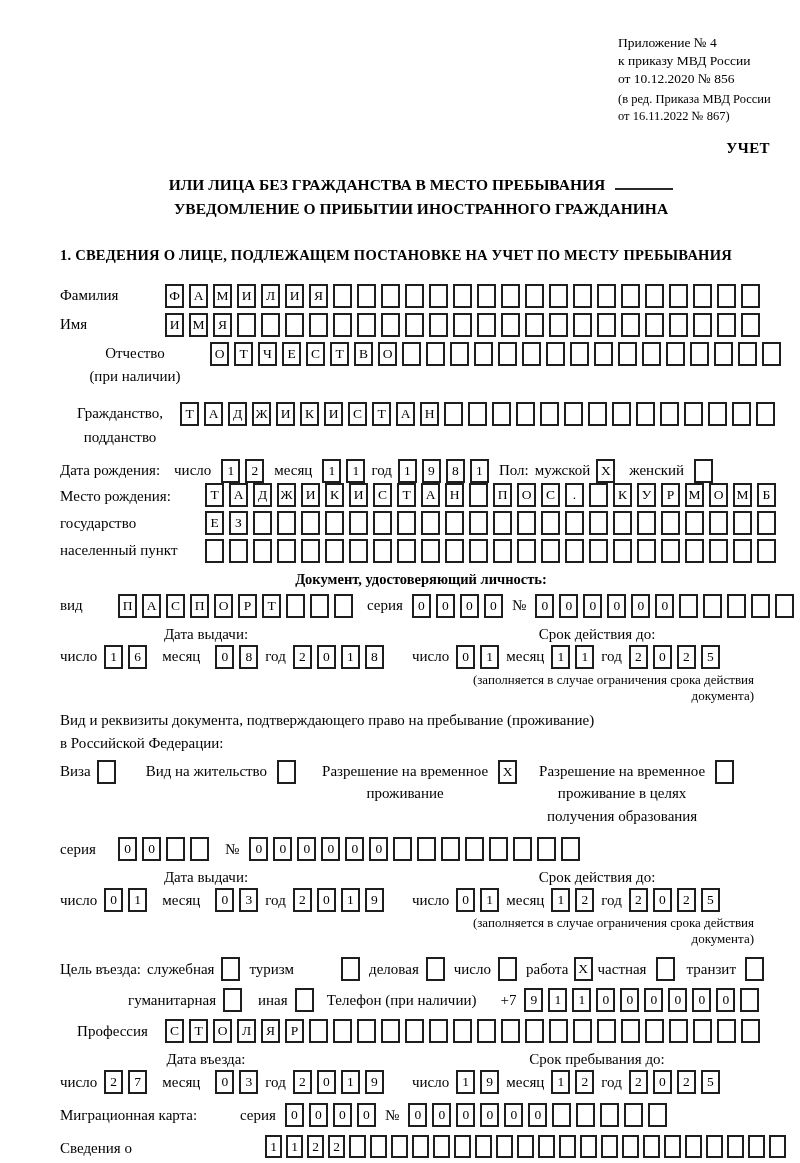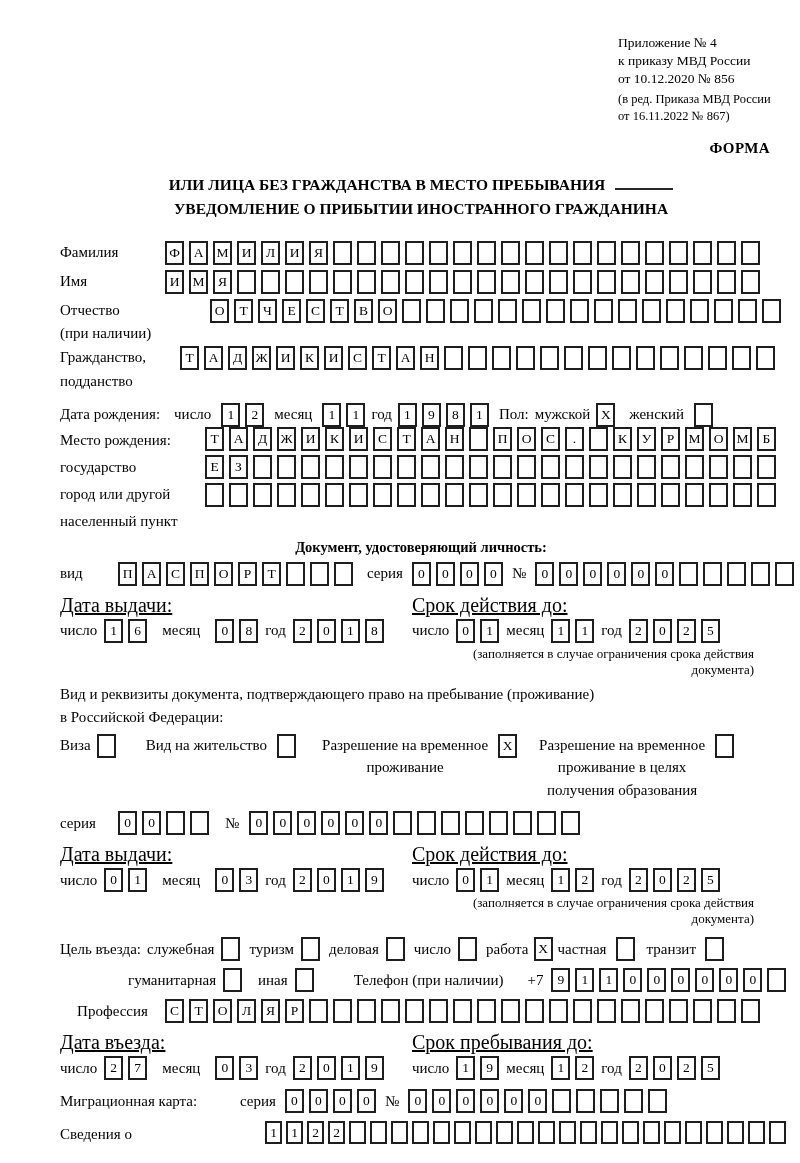--- a/index.html
+++ b/index.html
@@ -28,21 +28,21 @@
     display:inline-flex; align-items:center; justify-content:center;
     font-size:13.5px; background:#fff;
   }
   .boxes.sm { gap:4px; }
   .boxes.sm .cell { width:17px; height:23px; }
 
   .frow { display:flex; align-items:center; margin-top:5px; }
   .frow.top { align-items:flex-start; }
   .flabel { font-size:15px; flex:none; }
   .w105 { width:105px; }
-  .w150 { width:150px; }
+  .w150 { width:150px;text-align:center; }
   .w120 { width:120px; }
   .lbl2 { font-size:15px; line-height:1.55; flex:none; }
 
   .mini-lbl { font-size:15px; flex:none; }
 
   
   .inline-row { display:flex; align-items:center; margin-top:10px; font-size:15px; }
   .inline-row > * { flex:none; }
   .gap6 { margin-left:6px; } .gap10 { margin-left:10px; } .gap14 { margin-left:14px; }
 
@@ -50,21 +50,21 @@
   .bp-wrap { display:flex; align-items:flex-start; margin-top:0; }
   .bp-labels { width:145px; font-size:15px; line-height:1.8; flex:none; }
   .bp-rows .boxes { display:flex; margin-bottom:4px; }
 
   .doc-heading { text-align:center; font-weight:bold; font-size:14.5px; margin-top:4px; }
 
   
   .dateblock { display:flex; margin-top:8px; }
   .dcol1 { width:352px; flex:none; }
   .dcol2 { flex:1; }
-  .dhead { text-align:left; font-size:20px;text-decoration:underline; }
+  .dhead { text-align:center; font-size:15px; }
   .dhead.left { padding-right:60px; }
   .dgrp { display:flex; align-items:center; gap:7px; margin-top:2px; font-size:15px; }
   .caption { font-size:13px; text-align:right; padding-right:28px; margin-top:3px; }
 
   .plain { font-size:15px; margin-top:8px; }
 
   
   .visa-row { display:flex; align-items:flex-start; margin-top:8px; font-size:15px; }
   .opt { display:flex; align-items:flex-start; }
   .opt .olabel { text-align:center; line-height:1.5; }
@@ -87,27 +87,28 @@
 
   <div class="req-block">
     <div>Приложение № 4</div>
     <div>к приказу МВД России</div>
     <div>от 10.12.2020 № 856</div>
     <div class="sub">
       <div>(в ред. Приказа МВД России</div>
       <div>от 16.11.2022 № 867)</div>
     </div>
   </div>
-  <div class="forma">ФОРМА</div>
+  <div class="forma">УЧЕТ</div>
 
   <div class="title">
     <div><span>ИЛИ ЛИЦА БЕЗ ГРАЖДАНСТВА В МЕСТО ПРЕБЫВАНИЯ</span><span class="uline"></span></div>
     <div>УВЕДОМЛЕНИЕ О ПРИБЫТИИ ИНОСТРАННОГО ГРАЖДАНИНА</div>
   </div>
 
+  <div class="sec-heading">1. СВЕДЕНИЯ О ЛИЦЕ, ПОДЛЕЖАЩЕМ ПОСТАНОВКЕ НА УЧЕТ ПО МЕСТУ ПРЕБЫВАНИЯ</div>
 
   <div class="frow" style="margin-top:20px;">
     <span class="flabel w105">Фамилия</span>
     <span class="boxes">
         <span class="cell">Ф</span>
         <span class="cell">А</span>
         <span class="cell">М</span>
         <span class="cell">И</span>
         <span class="cell">Л</span>
         <span class="cell">И</span>
@@ -190,21 +191,21 @@
         <span class="cell"></span>
         <span class="cell"></span>
         <span class="cell"></span>
         <span class="cell"></span>
         <span class="cell"></span>
         <span class="cell"></span>
         <span class="cell"></span>
       </span>
   </div>
 
-  <div class="frow top" style="margin-top:1px;">
+  <div class="frow top" style="margin-top:14px;text-align:center;">
     <span class="lbl2 w120">
       <span>Гражданство,</span><br>
       <span>подданство</span>
     </span>
     <span class="boxes">
         <span class="cell">Т</span>
         <span class="cell">А</span>
         <span class="cell">Д</span>
         <span class="cell">Ж</span>
         <span class="cell">И</span>
@@ -258,21 +259,20 @@
     <span class="gap14">женский</span>
     <span class="boxes gap10">
         <span class="cell"></span>
       </span>
   </div>
 
   <div class="bp-wrap">
     <div class="bp-labels">
       <div>Место рождения:</div>
       <div>государство</div>
-      <div>город или другой</div>
       <div>населенный пункт</div>
     </div>
     <div class="bp-rows">
       <span class="boxes">
           <span class="cell">Т</span>
           <span class="cell">А</span>
           <span class="cell">Д</span>
           <span class="cell">Ж</span>
           <span class="cell">И</span>
           <span class="cell">К</span>
@@ -549,21 +549,21 @@
   </div>
 
   <div class="purpose-row">
     <span>Цель въезда:</span>
     <span class="pair" style="margin-left:6px;">
       <span>служебная</span>
       <span class="boxes">
           <span class="cell"></span>
         </span>
     </span>
-    <span class="pair" style="margin-left:9px;">
+    <span class="pair" style="margin-left:9px;gap:40px;">
       <span>туризм</span>
       <span class="boxes">
           <span class="cell"></span>
         </span>
     </span>
     <span class="pair" style="margin-left:9px;">
       <span>деловая</span>
       <span class="boxes">
           <span class="cell"></span>
         </span>
@@ -600,21 +600,21 @@
       <span class="boxes">
           <span class="cell"></span>
         </span>
     </span>
     <span class="pair" style="margin-left:16px;">
       <span>иная</span>
       <span class="boxes">
           <span class="cell"></span>
         </span>
     </span>
-    <span style="margin-left:40px;">Телефон (при наличии)</span>
+    <span style="margin-left:13px;">Телефон (при наличии)</span>
     <span style="margin-left:24px;">+7</span>
     <span class="boxes" style="margin-left:8px;">
         <span class="cell">9</span>
         <span class="cell">1</span>
         <span class="cell">1</span>
         <span class="cell">0</span>
         <span class="cell">0</span>
         <span class="cell">0</span>
         <span class="cell">0</span>
         <span class="cell">0</span>

